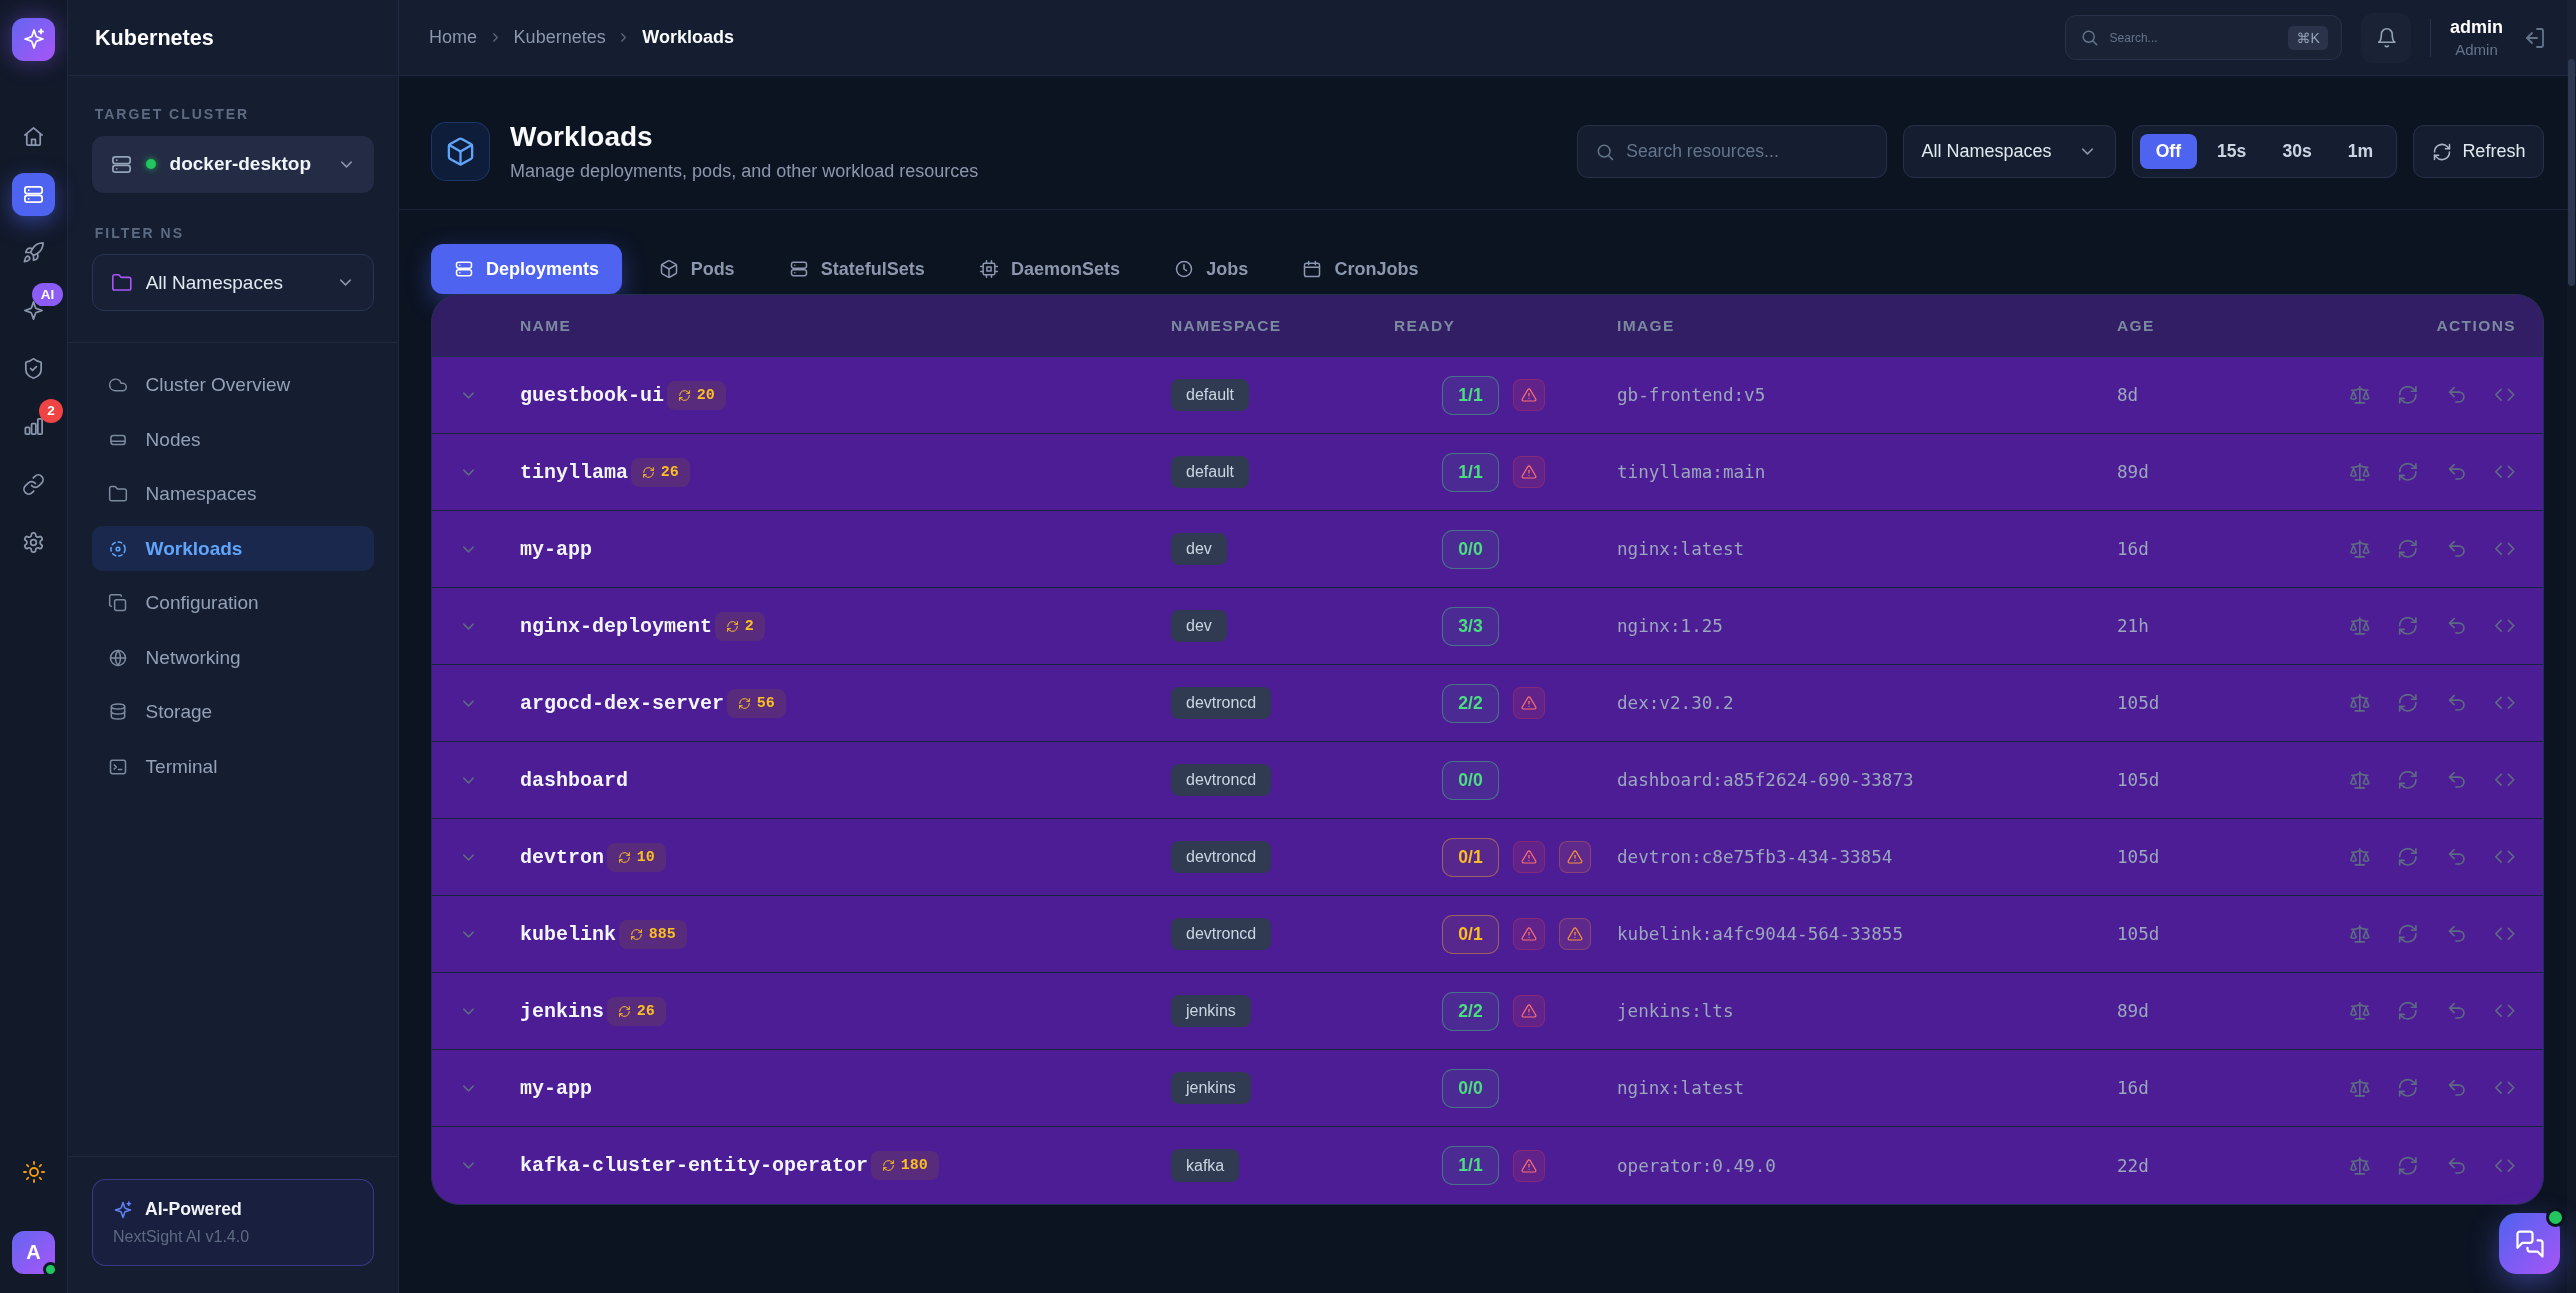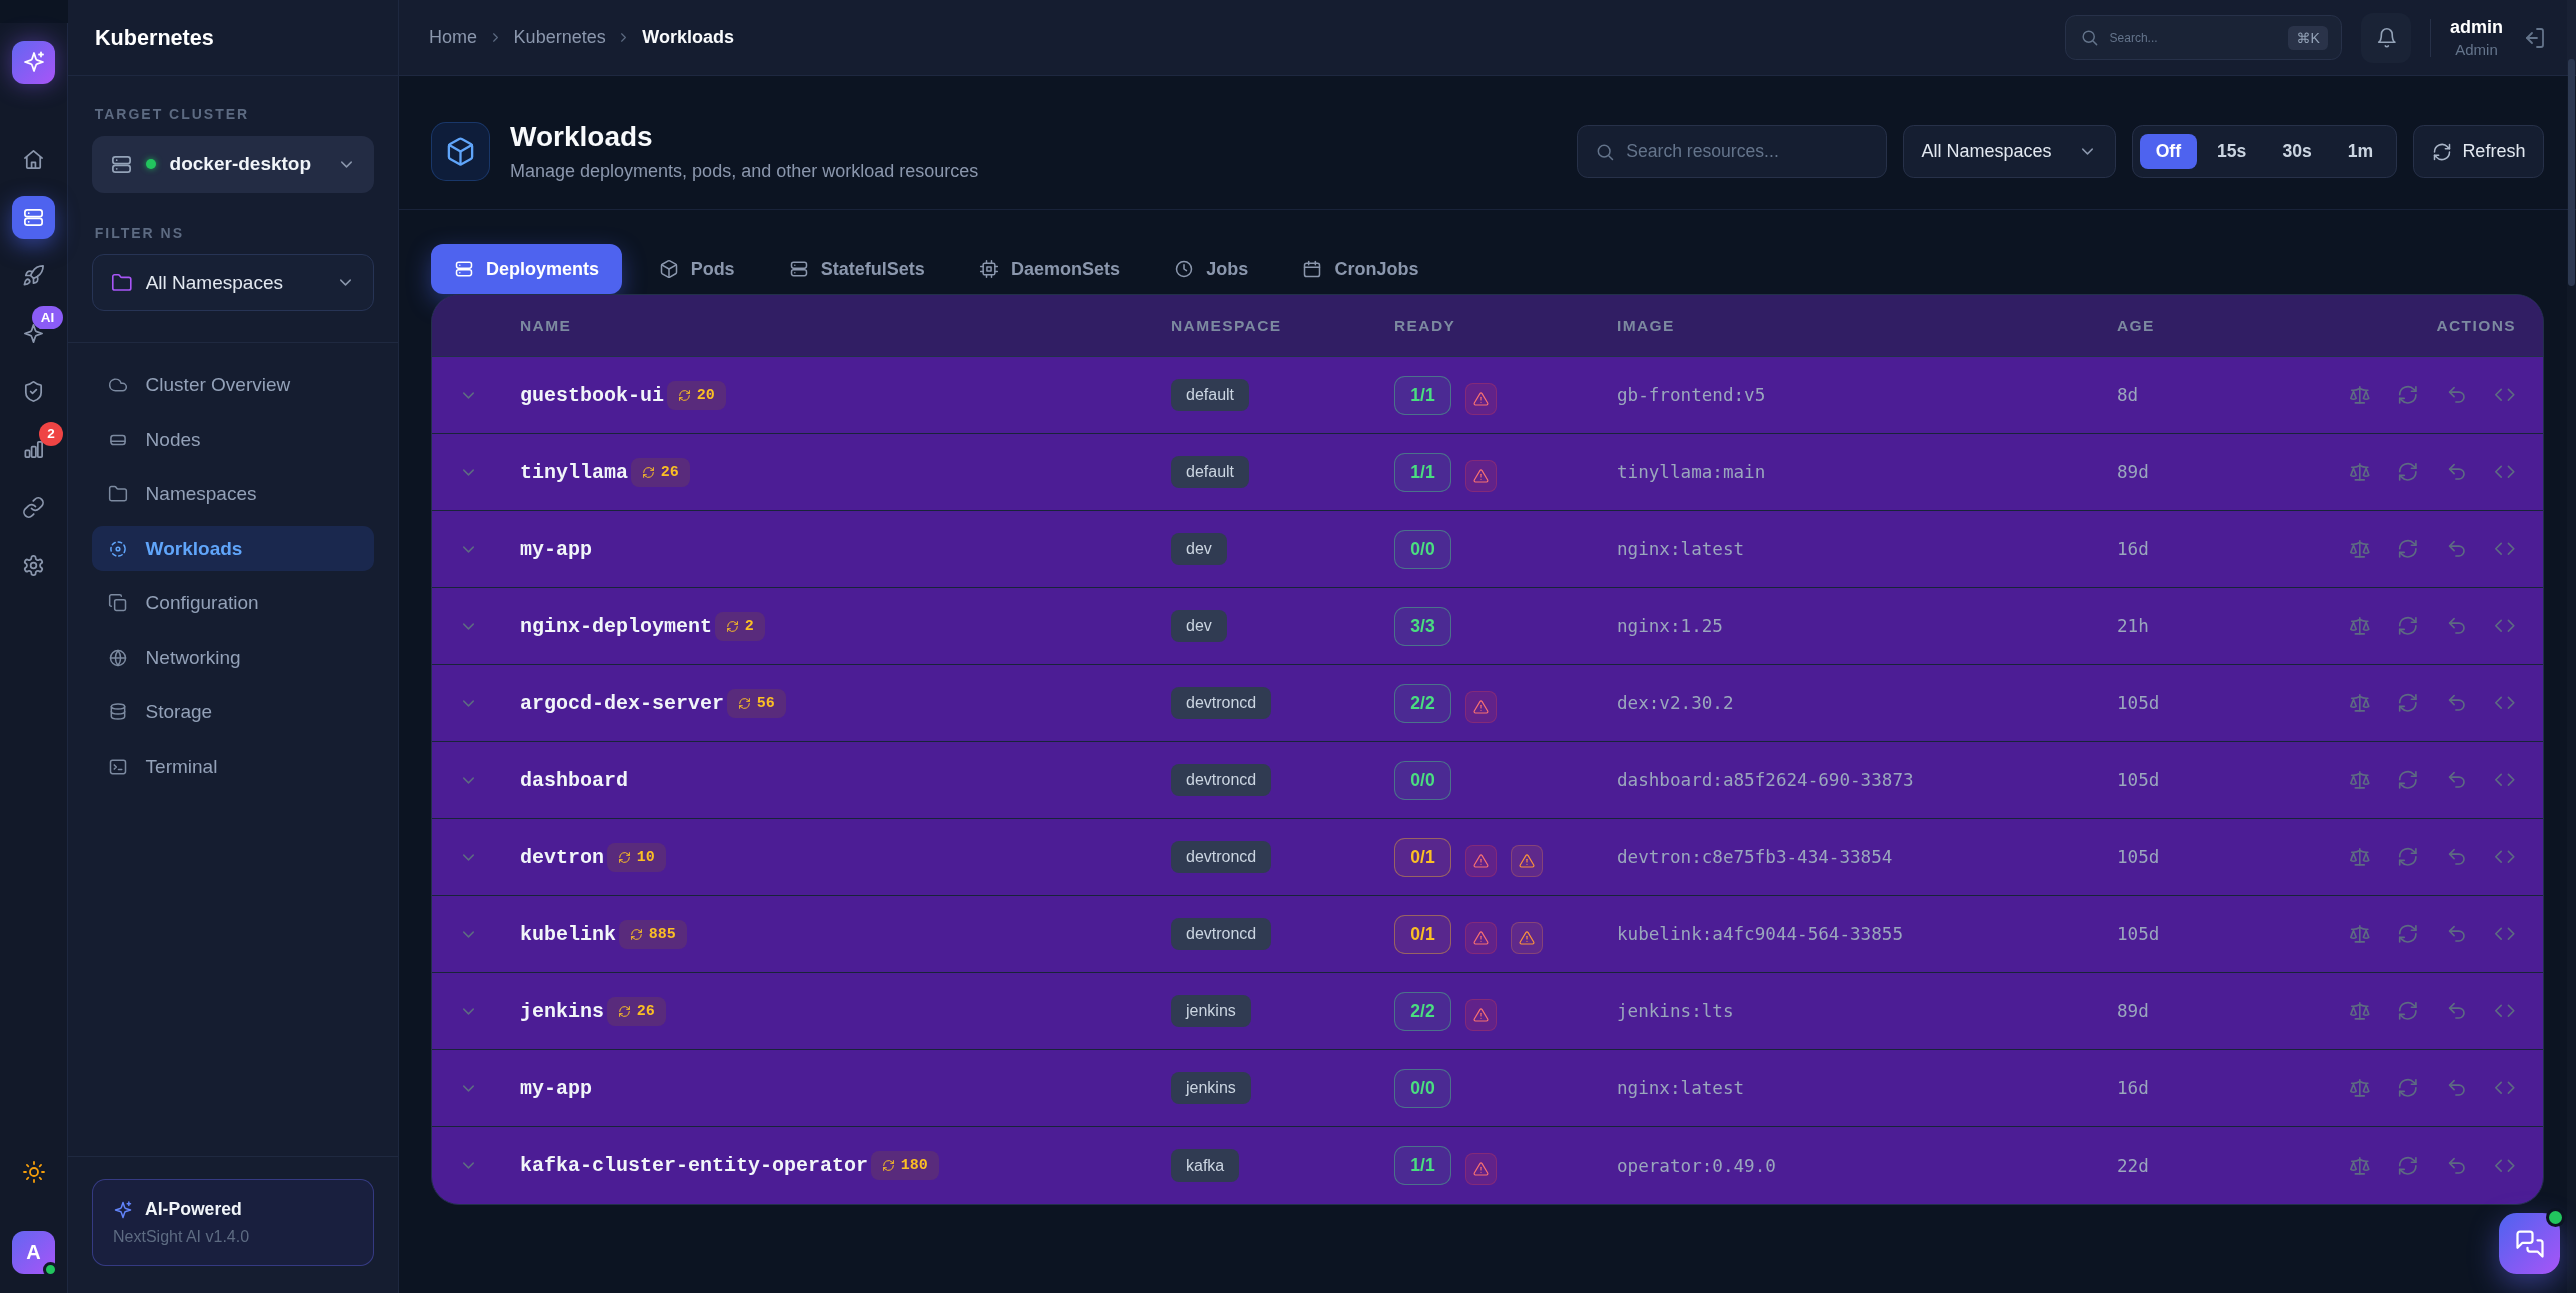--- a/index.html
+++ b/index.html
@@ -16,21 +16,20 @@
   input { font-family: inherit; background: transparent; border: none; outline: none; color: #e2e8f0; }
   svg { display: block; }
 
   
   .rail {
     width: 68px; flex-shrink: 0;
     background: #121929;
     border-right: 0.7px solid #1e2840;
     display: flex; flex-direction: column; align-items: center;
     padding: 17.6px 0 19px;
-    margin-top: 23px;
   }
   .logo {
     width: 43px; height: 43px; border-radius: 12px;
     background: linear-gradient(135deg, #6366f1, #a855f7);
     display: flex; align-items: center; justify-content: center;
     color: #fff; box-shadow: 0 0 23px rgba(139, 92, 246, .45);
   }
   .rail-items { display: flex; flex-direction: column; gap: 15px; margin-top: 54px; align-items: center; }
   .rail-item {
     position: relative; width: 43px; height: 43px; border-radius: 12px;
@@ -201,21 +200,21 @@
   .row-name { font-size: 20px; font-weight: 600; color: #f1f5f9; white-space: nowrap; }
   .restart-badge {
     display: inline-flex; align-items: center; gap: 6px;
     background: rgba(146, 101, 23, .2); border-radius: 8px; padding: 6px 10.8px;
     color: #fbbf24; font-size: 15px; font-weight: 700; flex-shrink: 0;
   }
   .ns-pill {
     justify-self: start; background: #303b52; border-radius: 8px;
     padding: 7.4px 15px; font-size: 16px; color: #cbd5e1;
   }
-  .ready-cell { display: flex; align-items: flex-end; gap: 14px; }
+  .ready-cell { display: flex; align-items: center; gap: 14px; margin-left: 48px; }
   .ready-badge {
     min-width: 57px; height: 39px; border-radius: 10.8px;
     display: inline-flex; align-items: center; justify-content: center;
     font-size: 17.6px; font-weight: 700; padding: 0 9.5px;
   }
   .ready-badge.green { color: #4ade80; border: 1.4px solid rgba(74, 222, 128, .4); background: rgba(74, 222, 128, .07); }
   .ready-badge.amber { color: #fbbf24; border: 1.4px solid rgba(251, 191, 36, .4); background: rgba(251, 191, 36, .07); }
   .warn {
     width: 32px; height: 32px; border-radius: 8px;
     display: inline-flex; align-items: center; justify-content: center;

